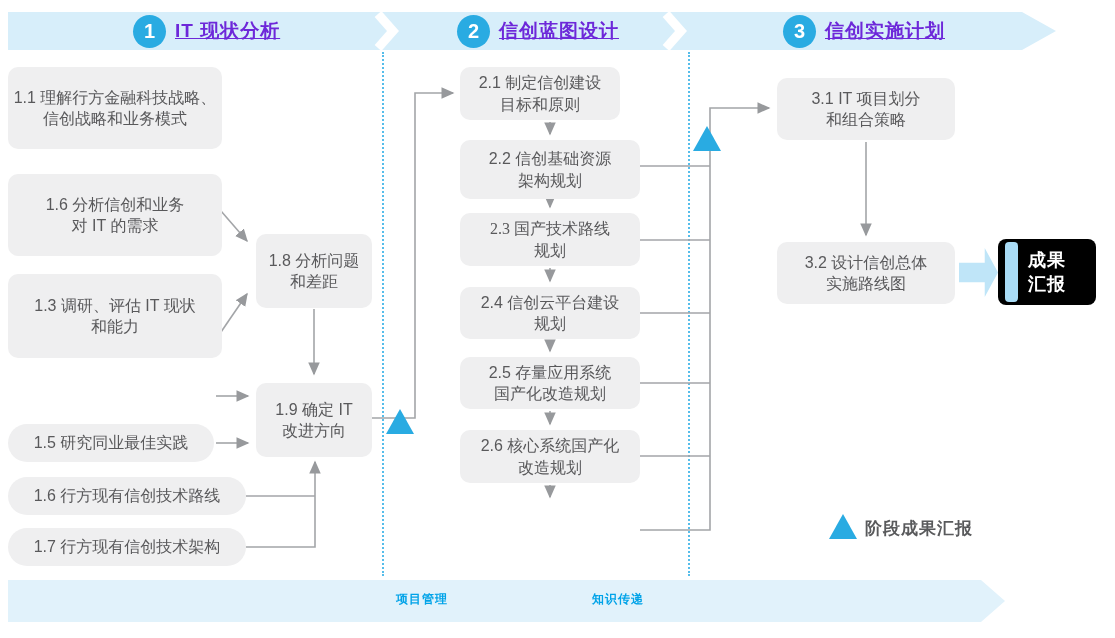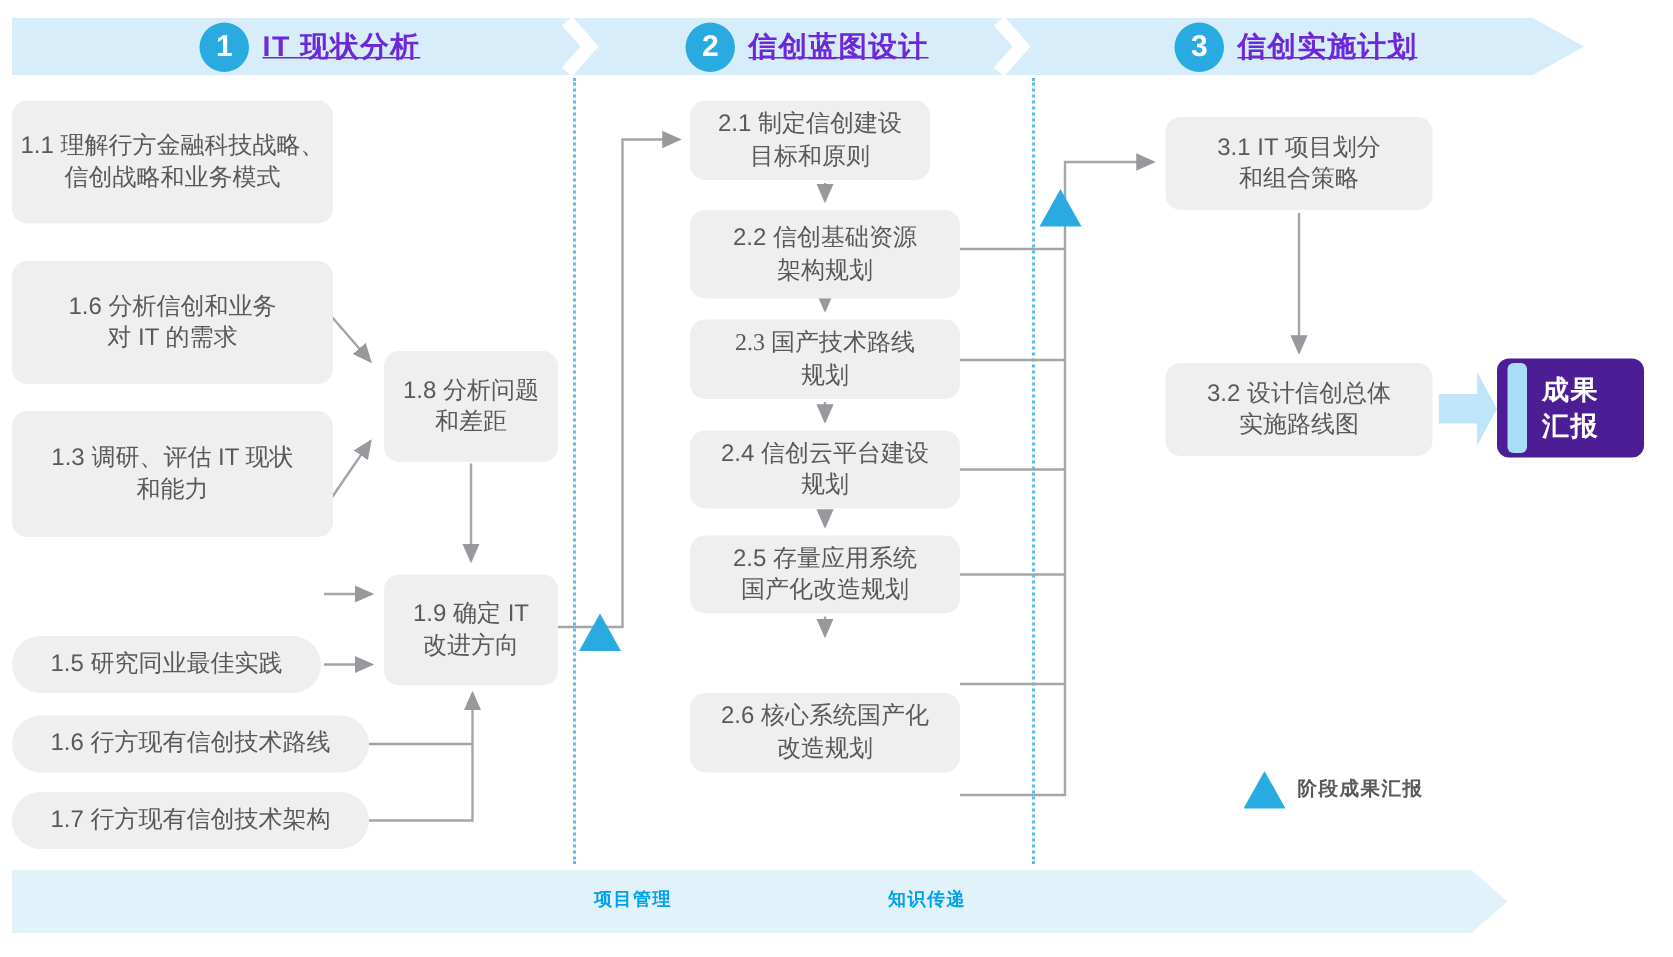--- a/index.html
+++ b/index.html
@@ -43,34 +43,34 @@
   }
   .pill{border-radius:19px;}
   
   .tri{
     position:absolute;width:0;height:0;z-index:5;
     border-left:14px solid transparent;border-right:14px solid transparent;
     border-bottom:25px solid #29abe2;
   }
   
   .result-box{
-    position:absolute;left:998px;top:239px;width:98px;height:66px;background:#4c1d95;
+    position:absolute;left:998px;top:239px;width:98px;height:66px;background:#000000;
     border-radius:8px;z-index:3;display:flex;align-items:center;justify-content:center;
   }
   .result-stripe{position:absolute;left:7px;top:3px;bottom:3px;width:13px;background:#a9dcf6;border-radius:4px;}
   .result-label{
     position:relative;color:#fff;font-size:18px;font-weight:700;line-height:1.35;
     text-align:center;white-space:pre-line;letter-spacing:1px;
   }
   .fat-arrow{
     position:absolute;left:959px;top:248px;width:39px;height:49px;background:#bfe5f8;z-index:3;
     clip-path:polygon(0 30%, 66% 30%, 66% 0, 100% 50%, 66% 100%, 66% 70%, 0 70%);
   }
   
-  .legend-label{position:absolute;left:865px;top:517px;color:#595a5c;font-size:13px;font-weight:700;z-index:4;letter-spacing:1px;}
+  .legend-label{position:absolute;left:865px;top:517px;color:#595a5c;font-size:17px;font-weight:700;z-index:4;letter-spacing:1px;}
   .footer-label{position:absolute;top:591px;color:#00a3e8;font-size:12px;font-weight:700;z-index:4;letter-spacing:1px;}
 </style>
 </head>
 <body>
 
 <div class="stage">
 
   <div class="band"></div>
   <div class="band-bottom"></div>
 
@@ -142,21 +142,21 @@
   <div class="box" style="left:460px;top:67px;width:160px;height:53px;">2.1 制定信创建设
 目标和原则</div>
   <div class="box" style="left:460px;top:140px;width:180px;height:59px;">2.2 信创基础资源
 架构规划</div>
   <div class="box" style="left:460px;top:213px;width:180px;height:53px;font-family:Liberation Serif, serif;">2.3 国产技术路线
 规划</div>
   <div class="box" style="left:460px;top:287px;width:180px;height:52px;">2.4 信创云平台建设
 规划</div>
   <div class="box" style="left:460px;top:357px;width:180px;height:52px;">2.5 存量应用系统
 国产化改造规划</div>
-  <div class="box" style="left:460px;top:430px;width:180px;height:53px;margin-top:32px;">2.6 核心系统国产化
+  <div class="box" style="left:460px;top:430px;width:180px;height:53px;">2.6 核心系统国产化
 改造规划</div>
 
   <div class="box" style="left:777px;top:78px;width:178px;height:62px;">3.1 IT 项目划分
 和组合策略</div>
   <div class="box" style="left:777px;top:242px;width:178px;height:62px;">3.2 设计信创总体
 实施路线图</div>
 
   <div class="fat-arrow"></div>
   <div class="result-box">
     <div class="result-stripe"></div>

